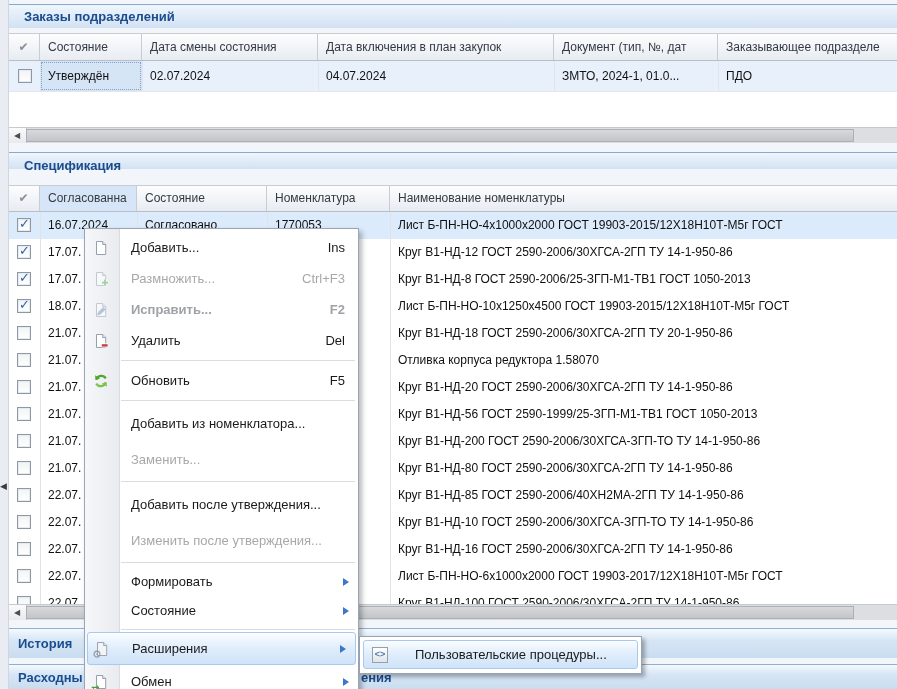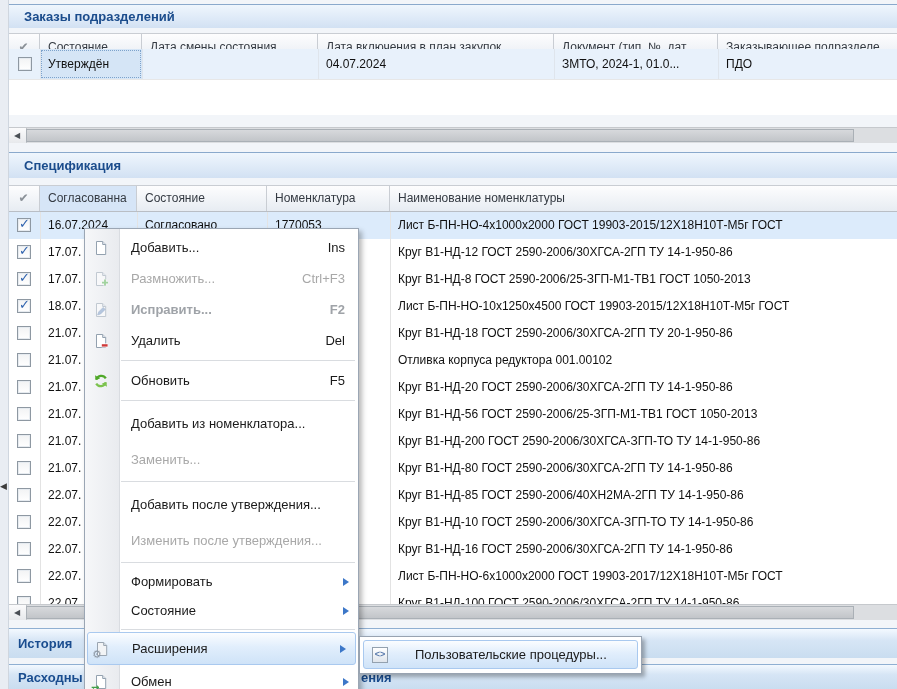--- a/index.html
+++ b/index.html
@@ -91,41 +91,42 @@
 
   <div class="ghead" style="top:33px;">
     <span class="hcell hcheck" style="left:0;width:32px;"><span>✔</span></span>
     <span class="hcell" style="left:32px;width:102px;">Состояние</span>
     <span class="hcell" style="left:134px;width:176px;">Дата смены состояния</span>
     <span class="hcell" style="left:310px;width:236px;">Дата включения в план закупок</span>
     <span class="hcell" style="left:546px;width:164px;">Документ (тип, №, дат</span>
     <span class="hcell" style="left:710px;width:179px;border-right:none;">Заказывающее подразделе</span>
   </div>
 
-  <div class="rowarea" style="top:49px;height:66px;">
+  <div class="rowarea" style="top:61px;height:66px;">
     <div class="grow" style="top:0;height:30px;background:#e8f1fb;">
       <span class="cb" style="top:8px;left:10px;"></span>
       <span class="gcell focus-cell" style="left:32px;width:102px;line-height:30px;background:#d5e5f6;">Утверждён</span>
+      <span class="gcell" style="left:134px;width:176px;line-height:30px;">02.07.2024</span>
       <span class="gcell" style="left:310px;width:236px;line-height:30px;">04.07.2024</span>
       <span class="gcell" style="left:546px;width:164px;line-height:30px;">ЗМТО, 2024-1, 01.0...</span>
       <span class="gcell" style="left:710px;width:161px;line-height:30px;">ПДО</span>
       <span class="vline" style="left:32px;border-color:#dfe5ec;"></span>
         <span class="vline" style="left:134px;border-color:#dfe5ec;"></span>
       <span class="vline" style="left:310px;border-color:#dfe5ec;"></span>
         <span class="vline" style="left:546px;border-color:#dfe5ec;"></span>
       <span class="vline" style="left:710px;border-color:#dfe5ec;"></span>
     </div>
   </div>
 
   <div class="hscroll" style="top:127px;">
     <span class="hs-btn"><span>◀</span></span>
     <span class="hs-thumb"></span>
   </div>
 
-  <div class="ptitle" style="top:152px;height:26px;line-height:25px;">
+  <div class="ptitle" style="top:152px;height:17px;line-height:25px;">
     <span>Спецификация</span>
   </div>
 
   <div class="ghead" style="top:185px;height:27px;">
     <span class="hcell hcheck" style="left:0;width:32px;line-height:25px;"><span>✔</span></span>
     <span class="hcell sorted" style="left:32px;width:97px;line-height:25px;">Согласованна</span>
     <span class="hcell" style="left:129px;width:130px;line-height:25px;">Состояние</span>
     <span class="hcell" style="left:259px;width:123px;line-height:25px;">Номенклатура</span>
     <span class="hcell" style="left:382px;width:507px;border-right:none;line-height:25px;">Наименование номенклатуры</span>
   </div>
@@ -155,31 +156,31 @@
       <span class="gcell" style="left:382px;width:507px;">Лист Б-ПН-НО-10х1250х4500 ГОСТ 19903-2015/12Х18Н10Т-М5г ГОСТ</span>
     </div>
     <div class="grow" style="top:108px;height:27px;">
       <span class="cb"></span>
       <span class="gcell" style="left:32px;width:97px;">21.07.</span>
       <span class="gcell" style="left:382px;width:507px;">Круг В1-НД-18 ГОСТ 2590-2006/30ХГСА-2ГП ТУ 20-1-950-86</span>
     </div>
     <div class="grow" style="top:135px;height:27px;">
       <span class="cb"></span>
       <span class="gcell" style="left:32px;width:97px;">21.07.</span>
-      <span class="gcell" style="left:382px;width:507px;">Отливка корпуса редуктора 001.00102</span>
+      <span class="gcell" style="left:382px;width:507px;">Отливка корпуса редуктора 1.58070</span>
     </div>
     <div class="grow" style="top:162px;height:27px;">
       <span class="cb"></span>
       <span class="gcell" style="left:32px;width:97px;">21.07.</span>
       <span class="gcell" style="left:382px;width:507px;">Круг В1-НД-20 ГОСТ 2590-2006/30ХГСА-2ГП ТУ 14-1-950-86</span>
     </div>
     <div class="grow" style="top:189px;height:27px;">
       <span class="cb"></span>
       <span class="gcell" style="left:32px;width:97px;">21.07.</span>
-      <span class="gcell" style="left:382px;width:507px;">Круг В1-НД-56 ГОСТ 2590-2006/25-ЗГП-М1-ТВ1 ГОСТ 1050-2013</span>
+      <span class="gcell" style="left:382px;width:507px;">Круг В1-НД-56 ГОСТ 2590-1999/25-ЗГП-М1-ТВ1 ГОСТ 1050-2013</span>
     </div>
     <div class="grow" style="top:216px;height:27px;">
       <span class="cb"></span>
       <span class="gcell" style="left:32px;width:97px;">21.07.</span>
       <span class="gcell" style="left:382px;width:507px;">Круг В1-НД-200 ГОСТ 2590-2006/30ХГСА-ЗГП-ТО ТУ 14-1-950-86</span>
     </div>
     <div class="grow" style="top:243px;height:27px;">
       <span class="cb"></span>
       <span class="gcell" style="left:32px;width:97px;">21.07.</span>
       <span class="gcell" style="left:382px;width:507px;">Круг В1-НД-80 ГОСТ 2590-2006/30ХГСА-2ГП ТУ 14-1-950-86</span>

